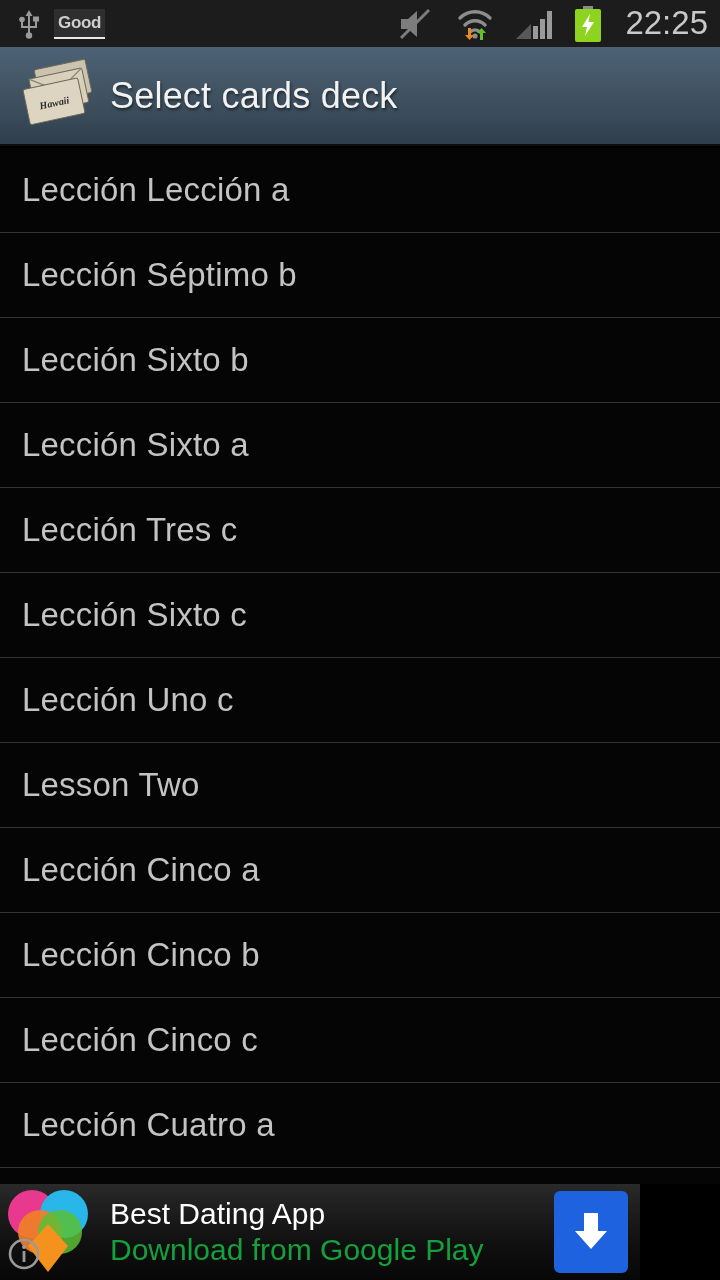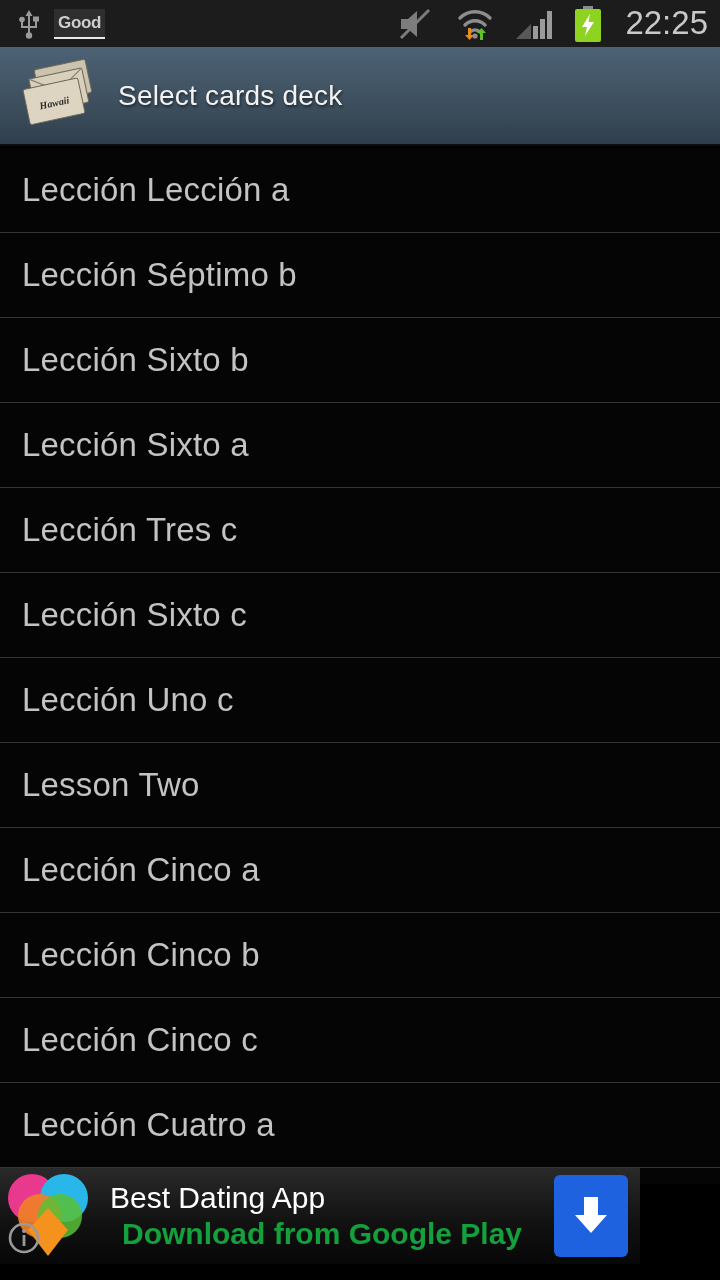--- a/index.html
+++ b/index.html
@@ -40,23 +40,23 @@
   
   .titlebar {
     position:absolute; top:47px; left:0; width:720px; height:99px;
     background:linear-gradient(to bottom, #4d6275 0%, #435666 38%, #3a4b5a 70%, #2f3e4b 100%);
     border-bottom:2px solid #0b0d0f;
     display:flex; align-items:center;
   }
   .deck-icon { margin-left:14px; width:92px; height:86px; display:block; }
   .title-text {
     color:#f2f2f2;
-    font-size:28px;
+    font-size:36px;
     font-weight:400;
-    margin-left:12px;
+    margin-left:4px;
     text-shadow:1px 2px 3px rgba(0,0,0,0.55);
     letter-spacing:0.2px;
   }
 
   
   .list {
     position:absolute; top:148px; left:0; width:720px; height:1036px;
     background:#000;
     overflow:hidden;
   }
@@ -69,30 +69,30 @@
   }
   .list-row .label {
     color:#c3c3c3;
     font-size:33px;
     font-weight:400;
     letter-spacing:0.2px;
   }
 
   
   .ad {
-    position:absolute; left:0; bottom:16px; width:640px; height:96px;
+    position:absolute; left:0; bottom:0; width:640px; height:96px;
     background:linear-gradient(to bottom, #2a2a2a 0%, #1d1d1d 28%, #101010 62%, #070707 100%);
     display:flex; align-items:center;
     overflow:hidden;
     justify-content:center;
   }
   .ad-logo { width:96px; height:96px; flex:none; display:block; }
   .ad-text { margin-left:14px; display:flex; flex-direction:column; justify-content:center; gap:2px; }
   .ad-title { color:#ffffff; font-size:30px; font-weight:400; line-height:34px; }
-  .ad-sub { color:#14a03c; font-size:30px; font-weight:700; line-height:34px;margin-left:12px; }
+  .ad-sub { color:#14a03c; font-size:30px; font-weight:400; line-height:34px; }
   .ad-cta {
     margin-left:auto; margin-right:12px;
     width:74px; height:82px;
     background:#1f62e0;
     border-radius:6px;
     display:flex; align-items:center; justify-content:center;
     flex:none;
   }
   .ad-info {
     position:absolute; left:3px; bottom:3px;

